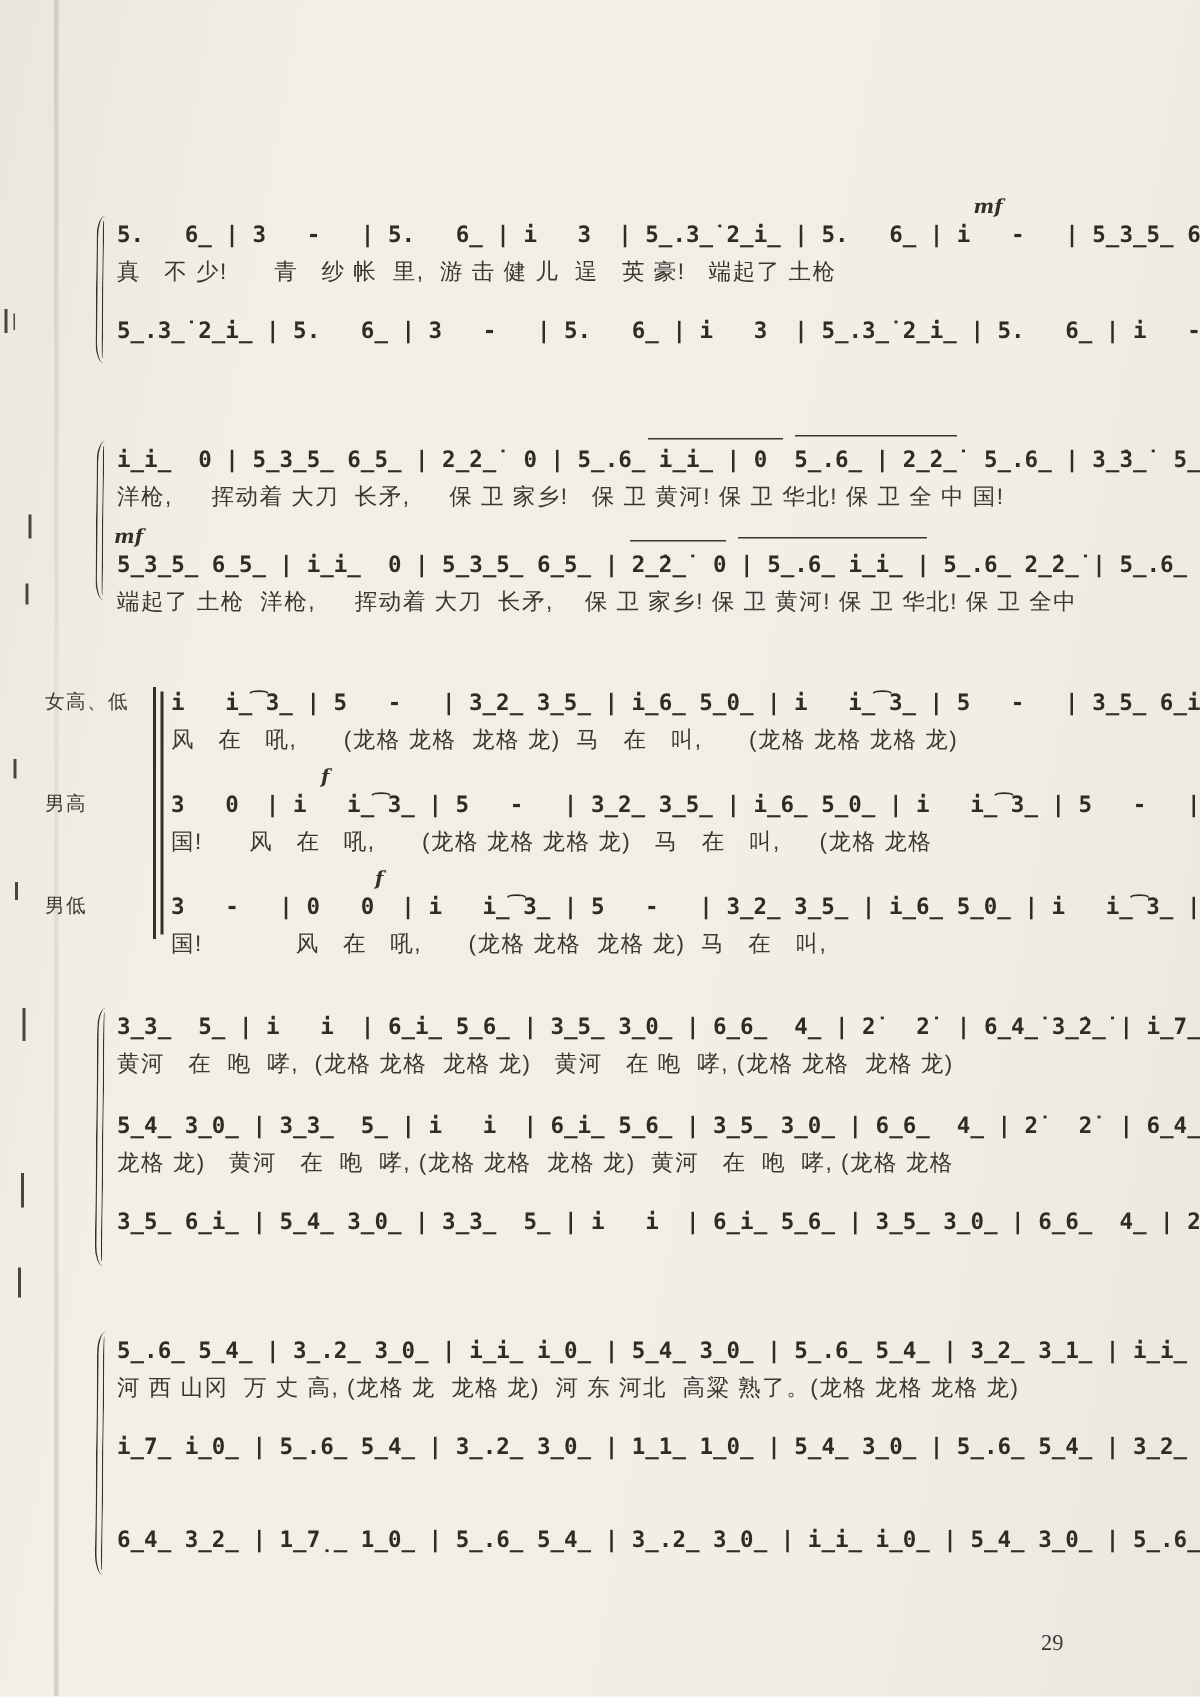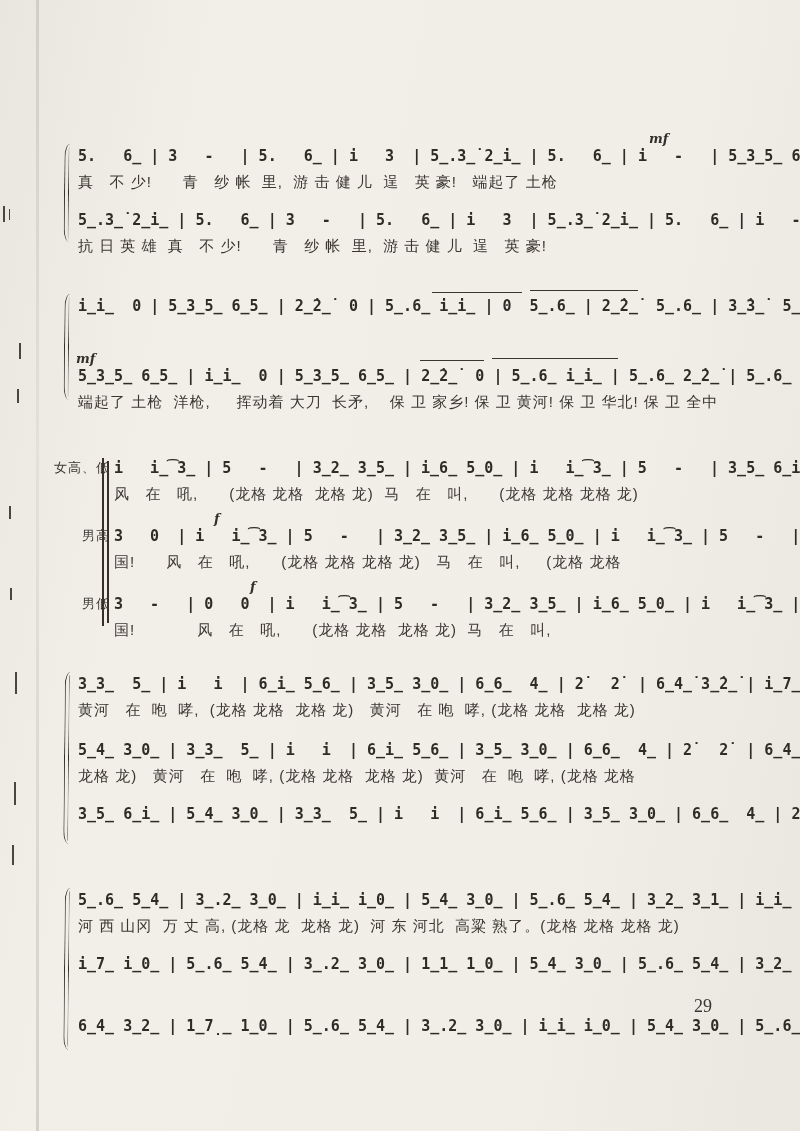--- a/index.html
+++ b/index.html
@@ -41,26 +41,26 @@
     font-size:15px;line-height:22px;letter-spacing:1px;
     white-space:pre;color:#3b3630;margin-top:3px;
   }
   .dyn{
     position:absolute;top:-13px;
     font-family:"DejaVu Serif",serif;font-style:italic;font-weight:700;
     font-size:13px;color:#33302a;
   }
   .vlabel{
     position:absolute;left:2px;top:3px;width:80px;
-    font-size:13px;letter-spacing:1px;color:#3b3630;white-space:nowrap;text-align:right;
+    font-size:13px;letter-spacing:1px;color:#3b3630;white-space:nowrap;
   }
   .tie{position:absolute;height:3px;border-top:1.6px solid #3a362f;}
   .pageno{
-    position:absolute;left:694px;top:996px;
-    font-family:"Liberation Serif",serif;font-size:18px;color:#3a3733;text-align:right;
+    position:absolute;left:694px;top:1088px;
+    font-family:"Liberation Serif",serif;font-size:15px;color:#3a3733;text-align:right;
   }
 </style>
 </head>
 <body>
 
 <div class="page">
 
   <div class="crease"></div>
   <div class="mark" style="left:3px;top:206px;width:2px;height:16px;"></div>
   <div class="mark" style="left:9px;top:209px;width:1px;height:11px;"></div>
@@ -74,28 +74,28 @@
 
   <section class="sys" style="left:64px;top:140px;width:690px;height:120px;">
     <div class="bracket" style="top:4px;height:98px;"></div>
     <div class="line" style="top:4px;">
       <span class="dyn" style="left:585px;">mf</span>
       <div class="notes">5.   6̲ | 3   -   | 5.   6̲ | i   3  | 5̲.3̲̇ 2̲̇i̲ | 5.   6̲ | i   -   | 5̲3̲5̲ 6̲5̲ |</div>
       <div class="lyrics">真   不 少!      青   纱 帐  里,  游 击 健 儿  逞   英 豪!   端起了 土枪</div>
     </div>
     <div class="line" style="top:68px;">
       <div class="notes">5̲.3̲̇ 2̲̇i̲ | 5.   6̲ | 3   -   | 5.   6̲ | i   3  | 5̲.3̲̇ 2̲̇i̲ | 5.   6̲ | i   -  |</div>
-      <div class="lyrics">抗 日 英 雄  真   不 少!      青   纱 帐  里,  游 击 健 儿  逞   英 豪!</div>
     </div>
   </section>
 
   <section class="sys" style="left:64px;top:292px;width:690px;height:124px;">
     <div class="bracket" style="top:2px;height:106px;"></div>
     <div class="line" style="top:2px;">
       <div class="notes">i̲i̲  0 | 5̲3̲5̲ 6̲5̲ | 2̲̇2̲̇  0 | 5̲.6̲ i̲i̲ | 0  5̲.6̲ | 2̲̇2̲̇  5̲.6̲ | 3̲̇3̲̇  5̲.6̲ | 3̇  2̇  i |</div>
+      <div class="lyrics">洋枪,     挥动着 大刀  长矛,     保 卫 家乡!   保 卫 黄河! 保 卫 华北! 保 卫 全 中 国!</div>
     </div>
     <div class="line" style="top:72px;">
       <span class="dyn" style="left:12px;">mf</span>
       <div class="notes">5̲3̲5̲ 6̲5̲ | i̲i̲  0 | 5̲3̲5̲ 6̲5̲ | 2̲̇2̲̇  0 | 5̲.6̲ i̲i̲ | 5̲.6̲ 2̲̇2̲̇ | 5̲.6̲ 3̲̇3̲̇ | 5̲.6̲ 5̲4̲ |</div>
       <div class="lyrics">端起了 土枪  洋枪,     挥动着 大刀  长矛,    保 卫 家乡! 保 卫 黄河! 保 卫 华北! 保 卫 全中</div>
     </div>
   </section>
 
   <div class="tie" style="left:432px;top:292px;width:90px;"></div>
   <div class="tie" style="left:530px;top:290px;width:108px;"></div>

